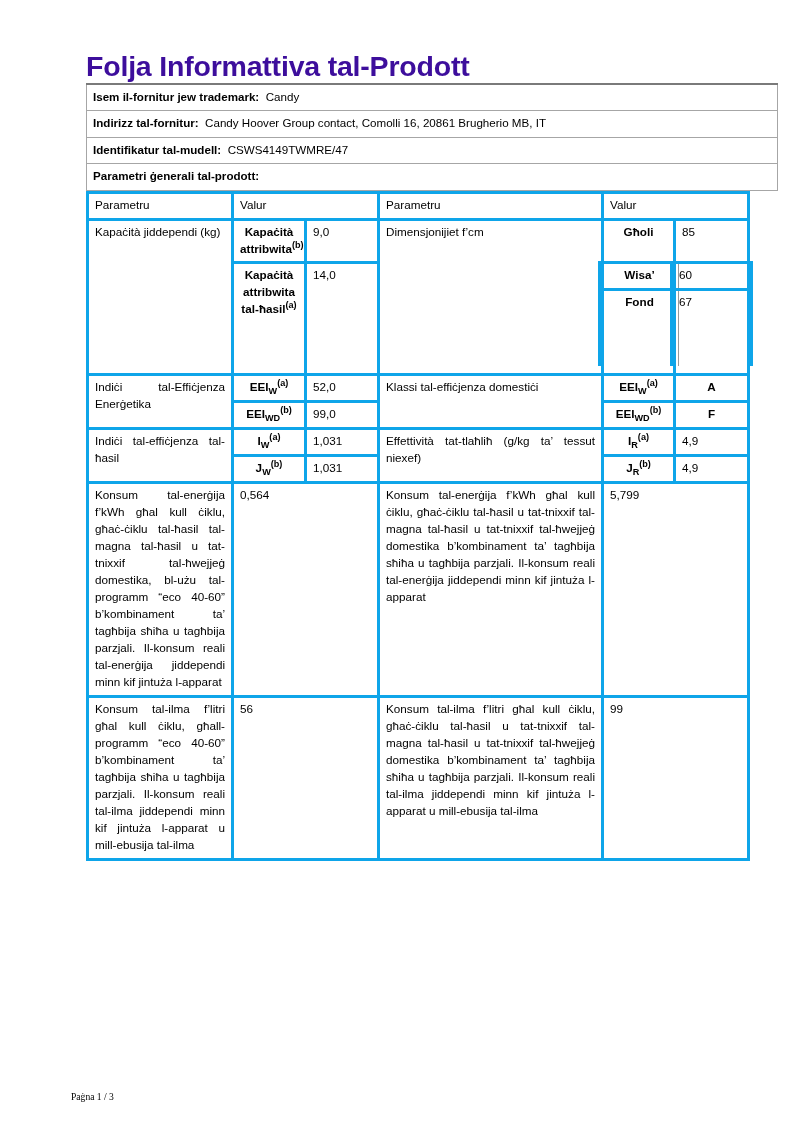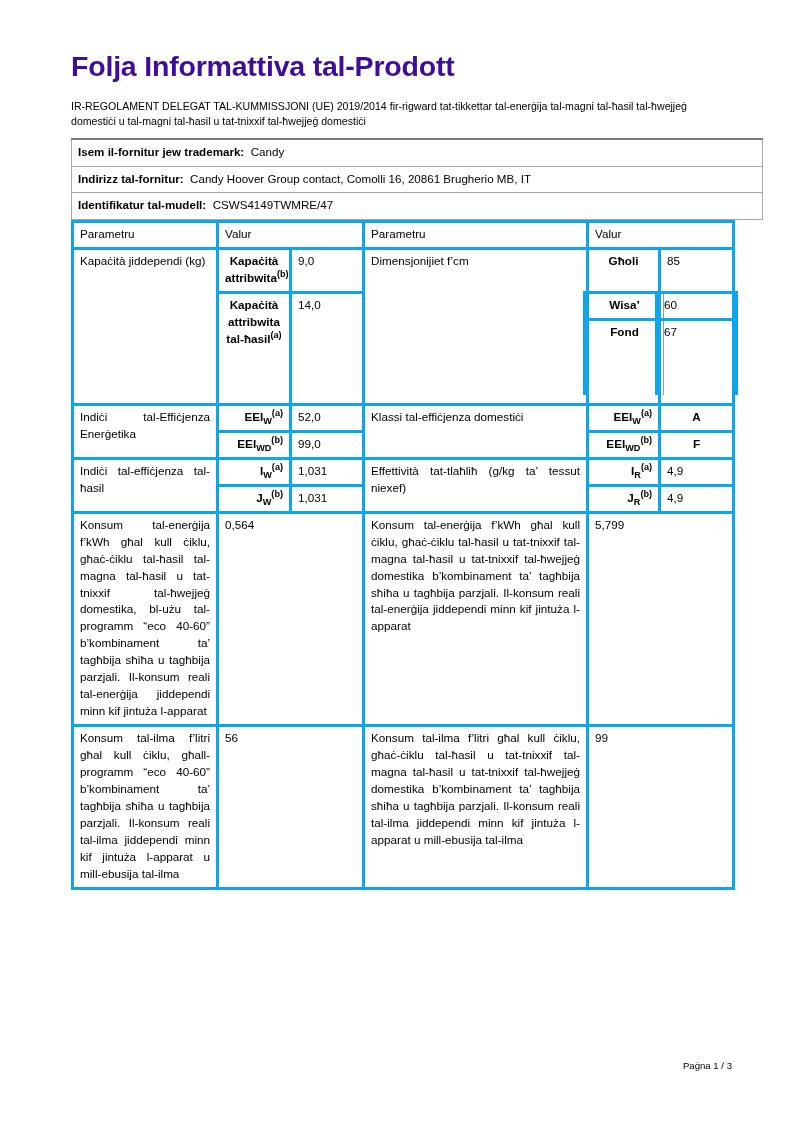--- a/index.html
+++ b/index.html
@@ -9,21 +9,21 @@
   }
   body {
     width: 802px; height: 1134px;
     font-family: "Liberation Sans", sans-serif;
     color: #000000;
     position: relative;
     overflow: hidden;
   }
   .page {
     position: absolute;
-    left: 71px; top: 0; width: 661px;
+    left: 86px; top: 0; width: 661px;
   }
   
   .doc-title {
     font-size: 28.5px;
     font-weight: bold;
     color: #3d0e9c;
     letter-spacing: -0.2px;
     margin: 0;
     padding-top: 50px;
     line-height: 1.15;
@@ -73,21 +73,21 @@
     border: 3px solid #0ea5e9;
     vertical-align: top;
     padding: 3px 6px 4px 6px;
     font-size: 11.7px;
     line-height: 1.45;
   }
   .hdr td { font-size: 11.9px; padding-top: 4px; padding-bottom: 5px; }
   .just { text-align: justify; text-align-last: left; hyphens: manual; }
   .ctr { text-align: center; font-weight: bold; }
   .rgt { text-align: left; }
-  .nowrapcell { white-space: nowrap; text-align: right; }
+  .nowrapcell { white-space: nowrap; }
   .subt { font-size: 0.78em; vertical-align: super; line-height: 0; }
   .subb { font-size: 0.78em; vertical-align: sub; line-height: 0; }
   .nested {
     border-collapse: collapse;
     width: 100%;
     table-layout: fixed;
     margin: -3px -6px -4px -6px;
     width: calc(100% + 12px);
   }
   .nested td {
@@ -95,46 +95,48 @@
     border-bottom: 1px solid #9a9a9a;
     padding: 3px 6px 4px 6px;
     font-size: 11.7px;
     line-height: 1.45;
     vertical-align: top;
   }
   .nested tr:last-child td { border-bottom: none; }
   .nested td.splitline { border-right: 1px solid #9a9a9a; margin-top: 38px; }
   .footer {
     position: absolute;
-    left: 71px; top: 1060px; width: 661px;
-    text-align: right;
+    left: 71px; top: 1091px; width: 661px;
     font-size: 9.6px;
     color: #000;
+    font-family: Liberation Serif, serif;
   }
   .cellpad-lg { padding-top: 4px; }
 </style>
 </head>
 <body>
 
 <div class="page">
 
   <h1 class="doc-title" style="color: rgb(61, 14, 156);">Folja Informattiva tal-Prodott</h1>
 
-  <p class="doc-subtitle">IR-REGOLAMENT DELEGAT TAL-KUMMISSJONI (UE) 2019/2014 fir-rigward tat-tikkettar tal-enerġija tal-magni tal-ħasil tal-ħwejjeġ domestiċi u tal-magni tal-ħasil u tat-tnixxif tal-ħwejjeġ domestiċi</p>
 
   <table class="tbl">
     <tbody>
       <tr class="info-row">
         <td class="top-rule"><b>Isem il-fornitur jew trademark:</b>&nbsp; <span>Candy</span></td>
       </tr>
       <tr class="info-row">
         <td><b>Indirizz tal-fornitur:</b>&nbsp; <span>Candy Hoover Group contact, Comolli 16, 20861 Brugherio MB, IT</span></td>
       </tr>
       <tr class="info-row">
         <td><b>Identifikatur tal-mudell:</b>&nbsp; <span>CSWS4149TWMRE/47</span></td>
+      </tr>
+      <tr class="info-row">
+        <td><b>Parametri ġenerali tal-prodott:</b></td>
       </tr>
     </tbody>
   </table>
 
   <table class="grid">
     <colgroup>
       <col style="width:145px">
       <col style="width:73px">
       <col style="width:73px">
       <col style="width:224px">

